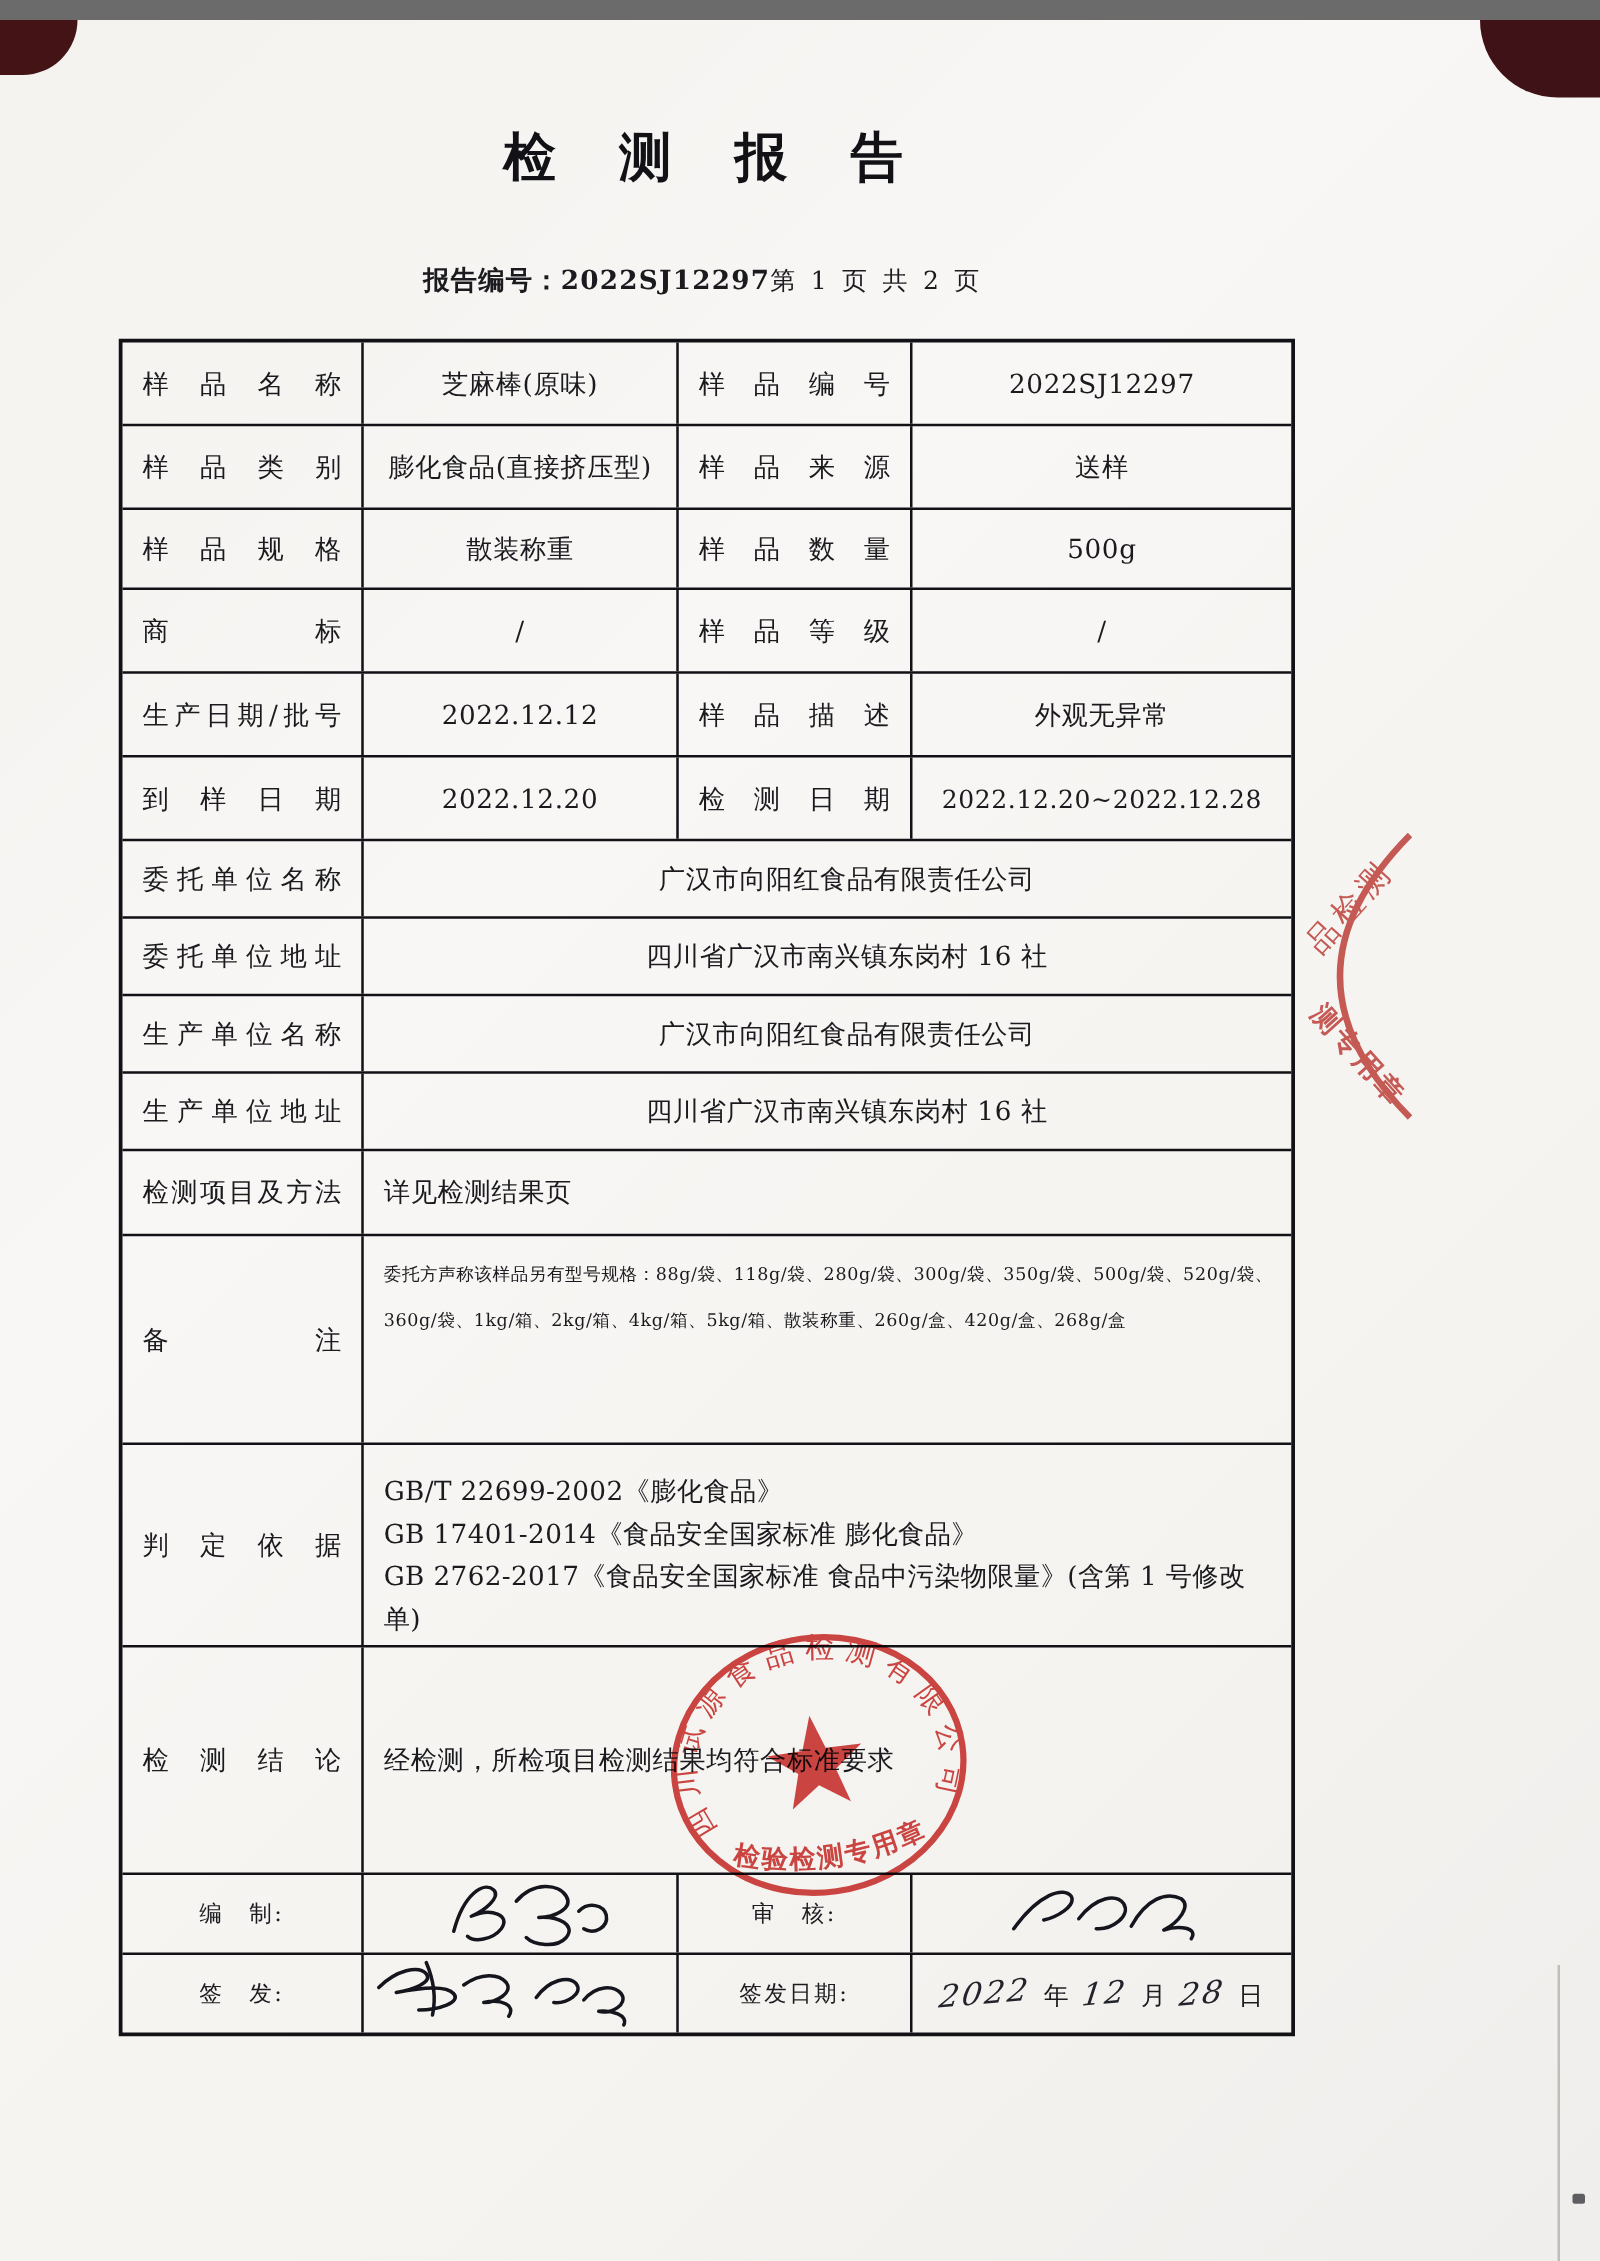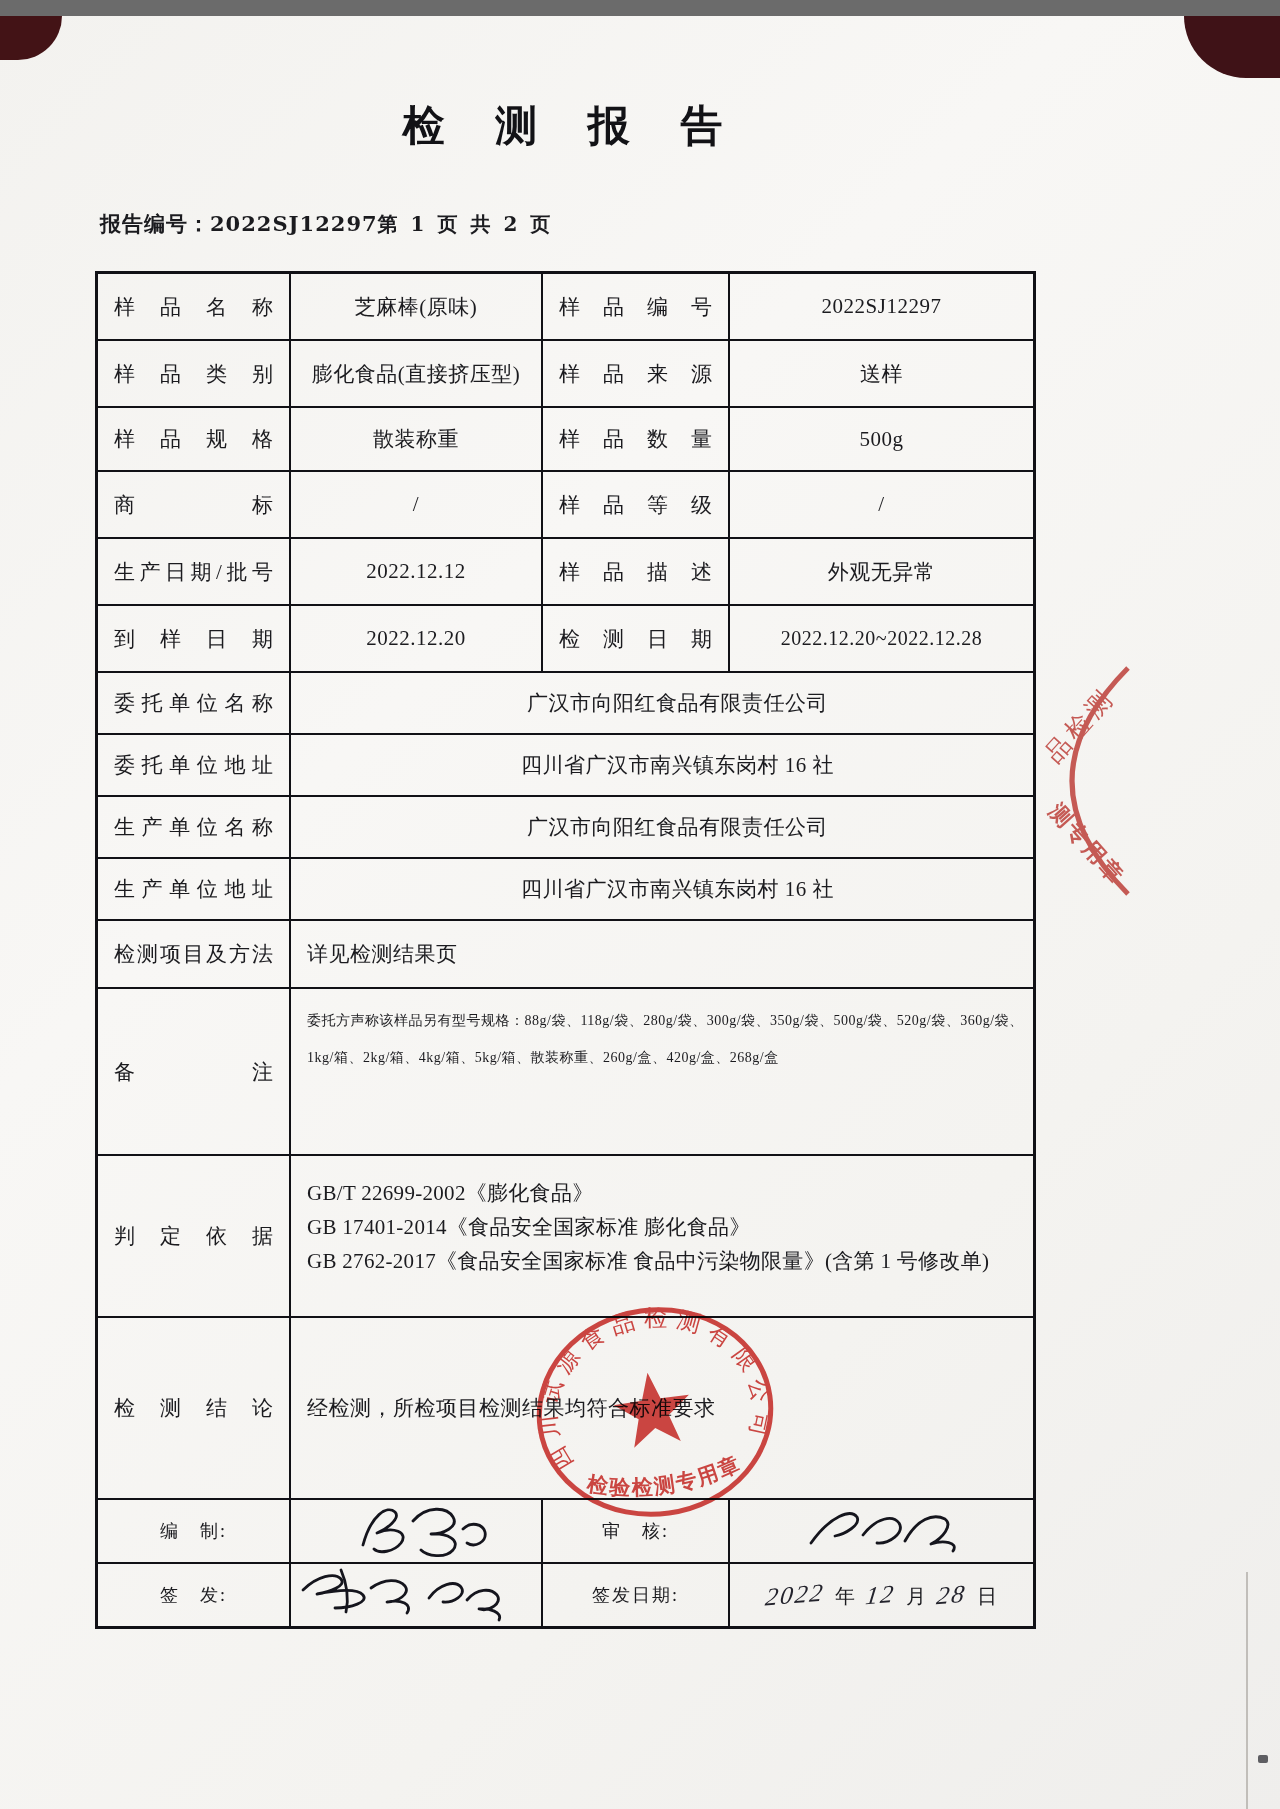--- a/index.html
+++ b/index.html
@@ -9,25 +9,25 @@
   
   .corner-tl{position:absolute;left:0;top:0;width:62px;height:44px;background:#431316;border-bottom-right-radius:70px;}
   .corner-tr{position:absolute;right:0;top:0;width:96px;height:62px;background:#3f1217;border-bottom-left-radius:95px;}
   .edge-line{position:absolute;left:1246px;top:1556px;width:2px;height:253px;background:#b5b1ac;opacity:.8;}
   .speck-b{position:absolute;left:612px;top:1794px;width:26px;height:9px;background:#2e2e33;border-radius:4px;transform:rotate(-6deg);opacity:.85;}
   .speck-br{position:absolute;left:1258px;top:1739px;width:10px;height:8px;background:#3a3a40;border-radius:2px;opacity:.8;}
   .speck-corner{position:absolute;left:1271px;top:1795px;width:9px;height:14px;background:#2c2326;opacity:.85;}
 
   .title{position:absolute;left:95px;top:82px;width:935px;text-align:center;
     font-size:42px;font-weight:700;letter-spacing:18px;text-indent:18px;color:#121216;}
-  .meta{position:absolute;left:100px;top:194px;width:925px;display:flex;justify-content:flex-start;align-items:baseline;}
+  .meta{position:absolute;left:100px;top:194px;width:925px;display:flex;justify-content:center;align-items:baseline;}
   .report-no{font-size:21px;font-weight:700;letter-spacing:1px;}
-  .page-ind{font-size:20px;font-weight:700;letter-spacing:3px;}
-
-  .tbl{position:absolute;left:95px;top:255px;width:935px;border:3px solid #111116;background:transparent;font-family:Liberation Serif, serif;}
+  .page-ind{font-size:20px;font-weight:400;letter-spacing:3px;}
+
+  .tbl{position:absolute;left:95px;top:255px;width:935px;border:3px solid #111116;background:transparent;}
   .tr{display:flex;border-top:2px solid #111116;}
   .tr:first-child{border-top:none;}
   .td{box-sizing:border-box;display:flex;align-items:center;justify-content:center;overflow:visible;}
   .b{border-right:2px solid #111116;}
   .w1{width:193px;flex:0 0 193px;}
   .w2{width:252px;flex:0 0 252px;}
   .w3{width:187px;flex:0 0 187px;}
   .w4{flex:1;}
   .wv{flex:1;padding-left:31px;}
   .jlabel{width:100%;text-align:justify;text-align-last:justify;padding:0 16px;box-sizing:border-box;font-size:21px;}

